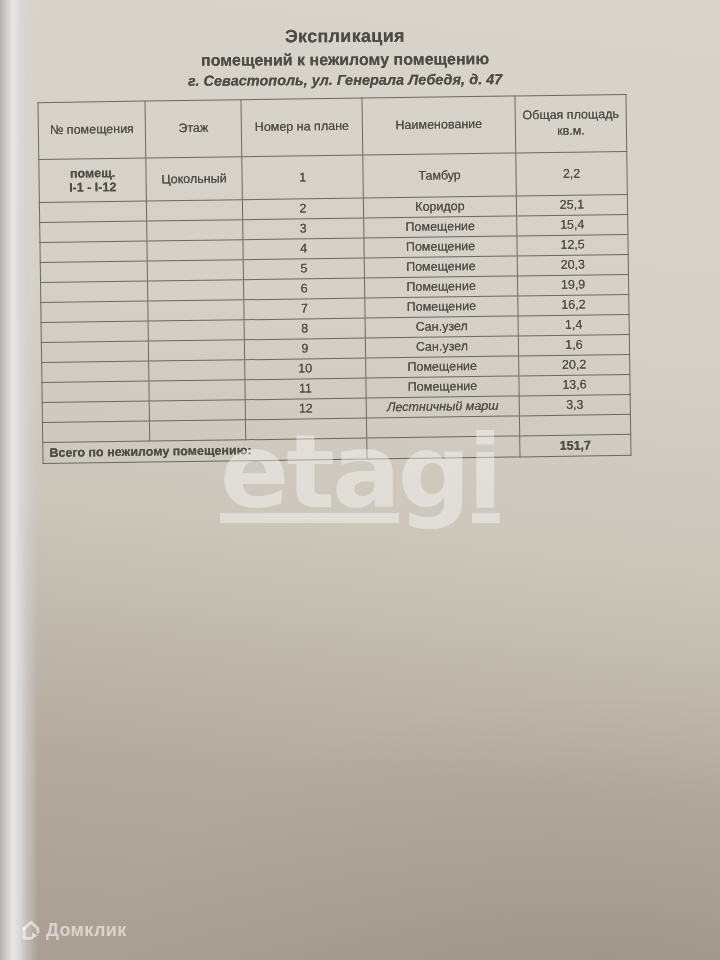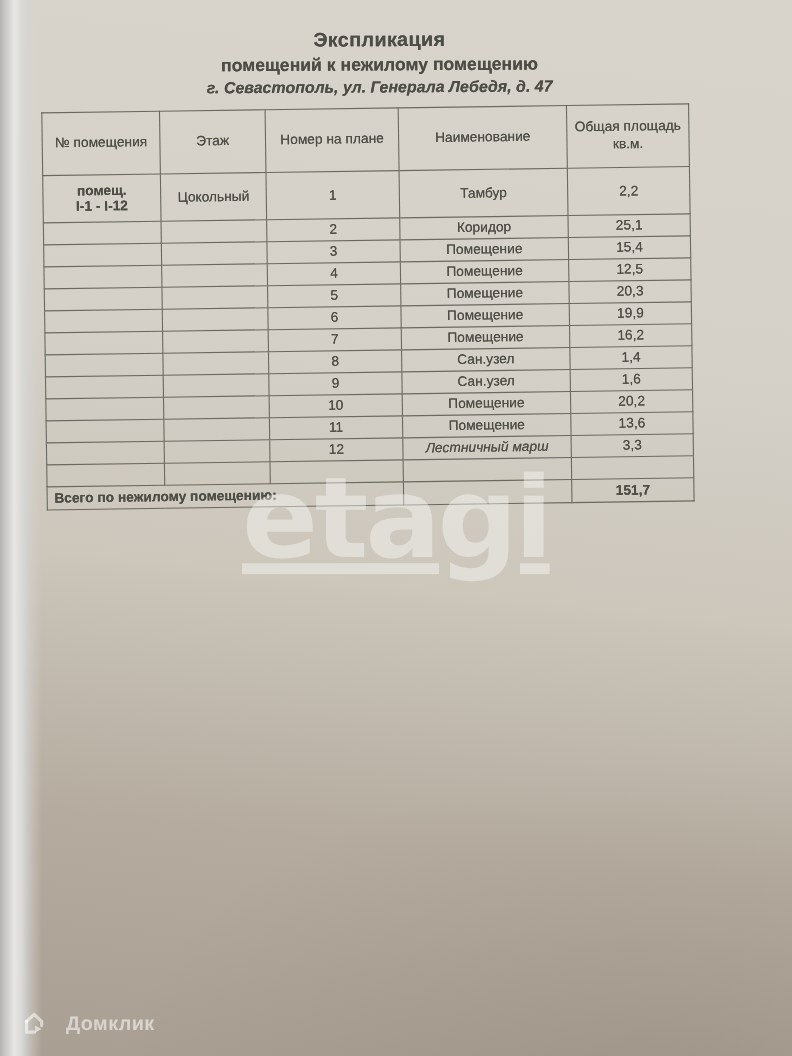--- a/index.html
+++ b/index.html
@@ -76,21 +76,21 @@
     z-index: 6;
     pointer-events: none;
     text-decoration: underline;
   }
 
   .wm-domclick {
     position: absolute;
     left: 20px; top: 918px;
     display: flex;
     align-items: center;
-    gap: 18px;
+    gap: 4px;
     color: rgba(255,255,255,0.55);
     font-weight: bold;
     font-size: 18px;
     letter-spacing: 0.4px;
     z-index: 6;
   }
   .wm-domclick svg { display: block; }
 </style>
 </head>
 <body>

